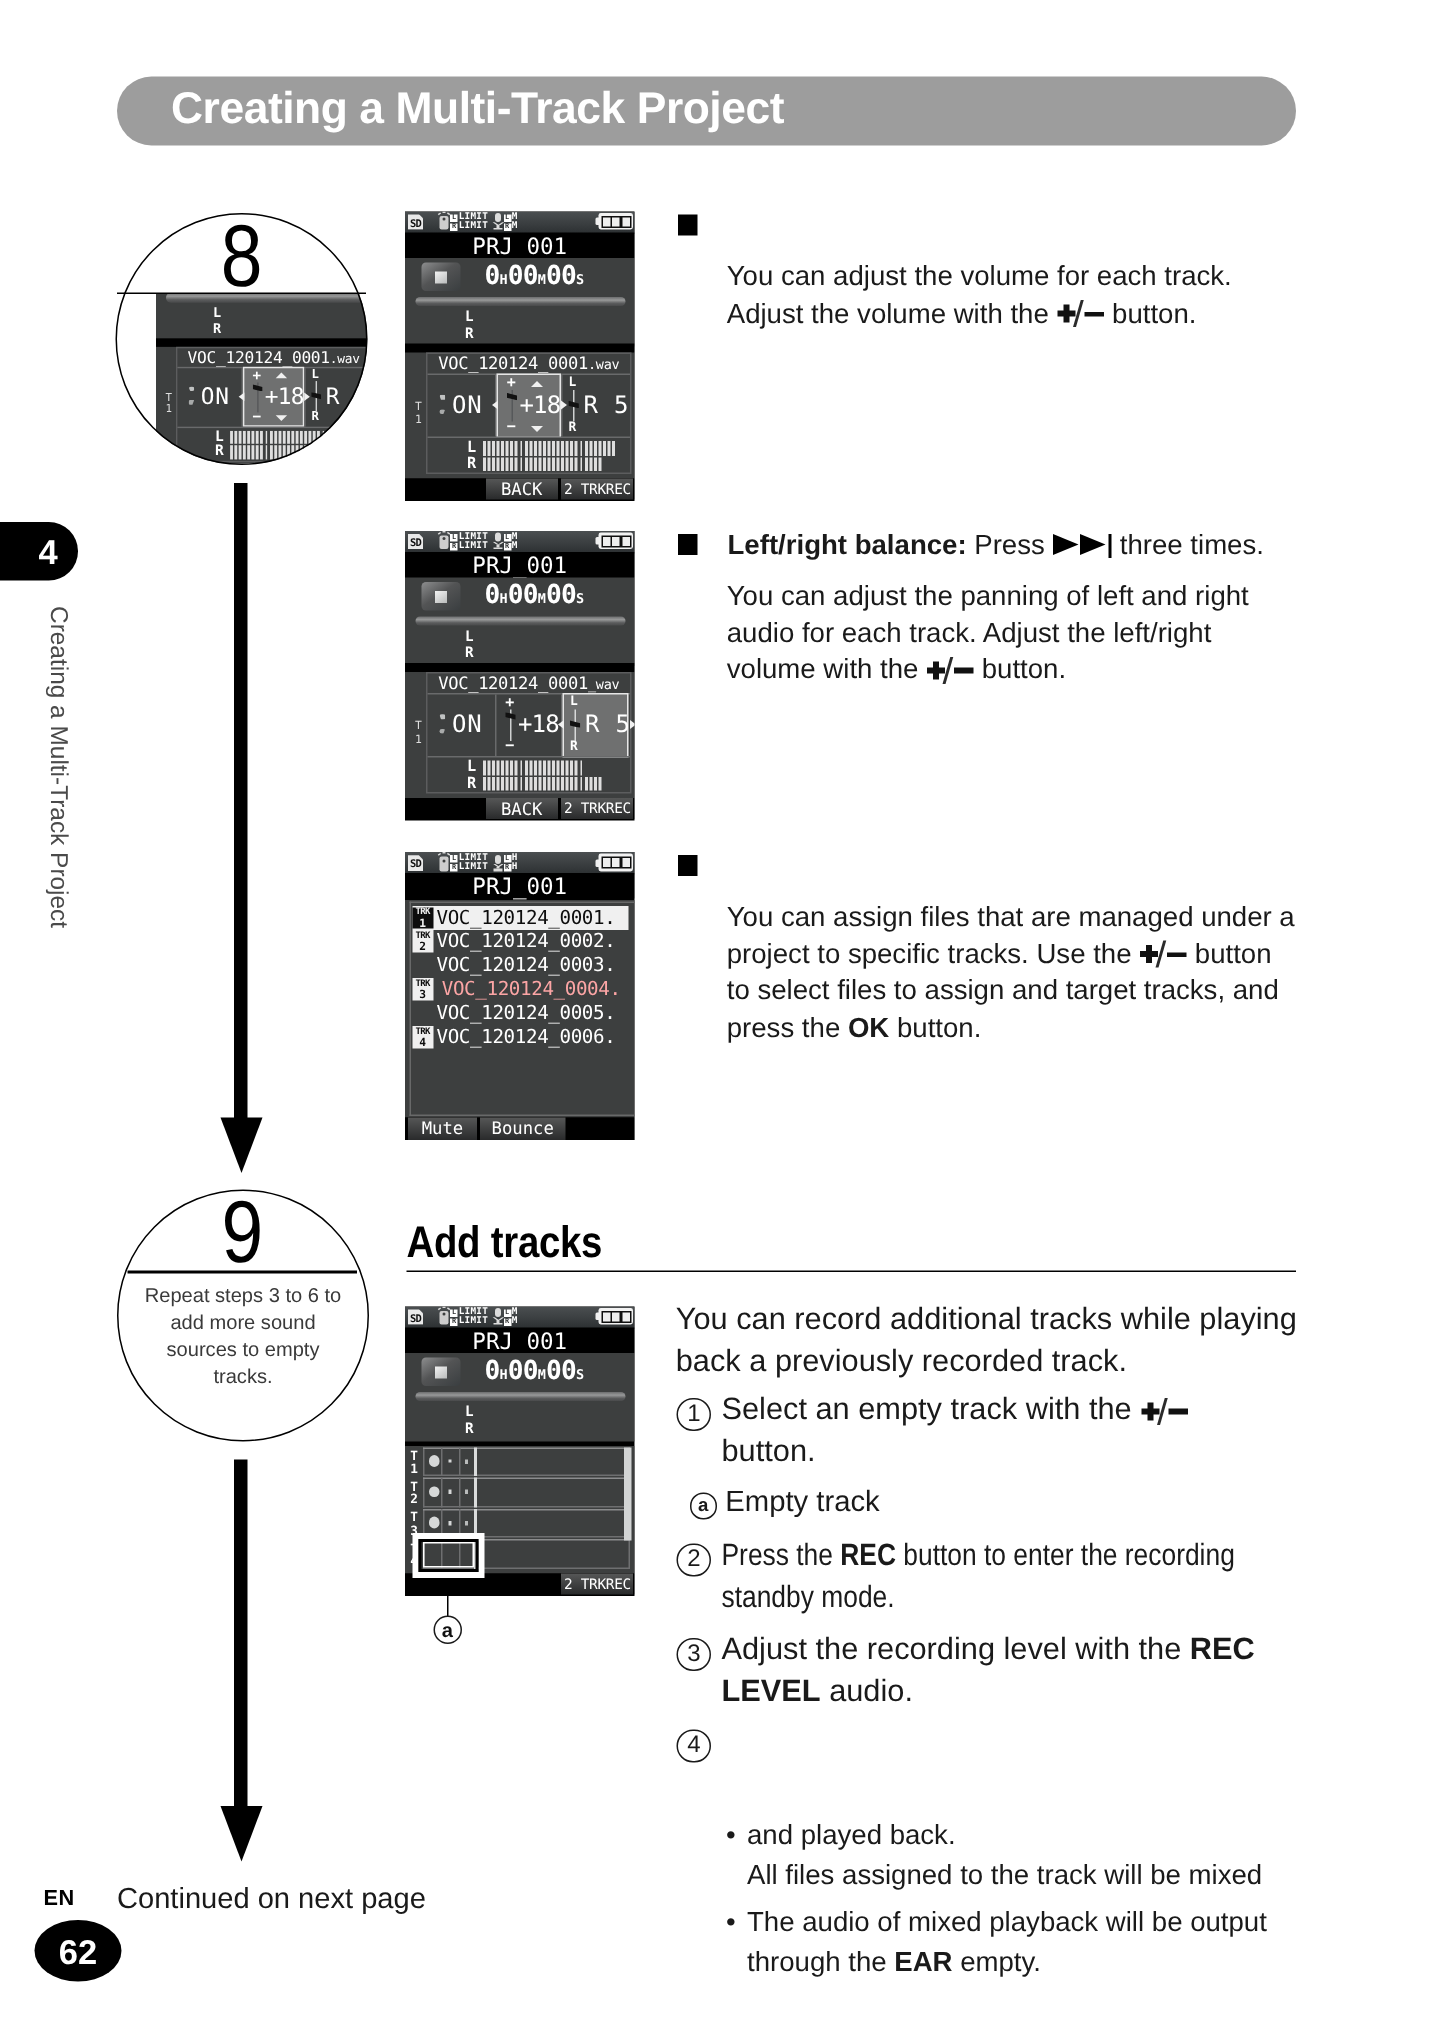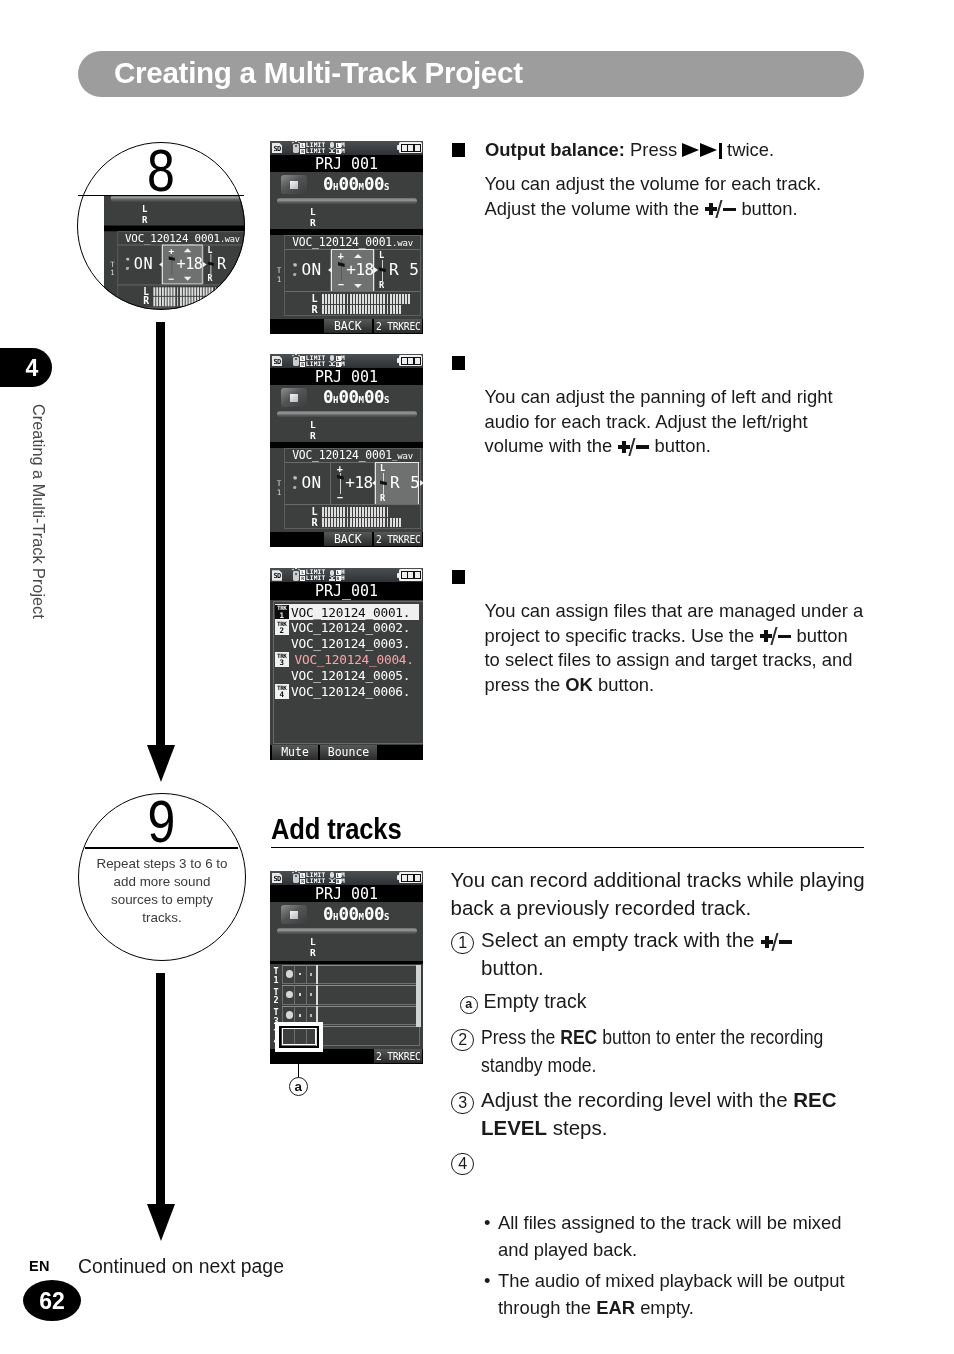--- a/index.html
+++ b/index.html
@@ -282,30 +282,30 @@
   <div class="steprule" id="rule9"></div>
   <div class="stepnum" id="num9"><span>9</span></div>
   <div class="steptext" id="text9">Repeat steps 3 to 6 to add more sound sources to empty tracks.</div>
 
   <div class="arrowline" id="arrow2-line"></div>
   <div id="arrow2-head"></div>
 
   <div class="blk" style="left:451.6px;top:143.4px;width:15px;height:15px;">
     <span class="sq"></span>
   </div>
-  <div class="blk leadline" style="left:485px;top:138px;width:400px;">
-    <span class="b">Output balance: </span><span>Press</span><span class="ffico"><span class="t1"></span><span class="t2"></span><span class="bar"></span></span><span>twice.</span>
-  </div>
   <div class="blk" style="left:484.5px;top:172px;width:400px;">
     <div>You can adjust the volume for each track.</div>
     <div><span>Adjust the volume with the </span><span class="pm"><span class="sr">+/−</span><span class="p"></span><span class="sl"></span><span class="m"></span></span><span> button.</span></div>
   </div>
 
   <div class="blk" style="left:451.6px;top:356.4px;width:15px;height:15px;">
     <span class="sq"></span>
+  </div>
+  <div class="blk leadline" style="left:485px;top:351px;width:420px;">
+    <span class="b">Left/right balance: </span><span>Press</span><span class="ffico"><span class="t1"></span><span class="t2"></span><span class="bar"></span></span><span>three times.</span>
   </div>
   <div class="blk" style="left:484.5px;top:385px;width:420px;">
     <div>You can adjust the panning of left and right</div>
     <div>audio for each track. Adjust the left/right</div>
     <div><span>volume with the </span><span class="pm"><span class="sr">+/−</span><span class="p"></span><span class="sl"></span><span class="m"></span></span><span> button.</span></div>
   </div>
 
   <div class="blk" style="left:451.6px;top:570.4px;width:15px;height:15px;">
     <span class="sq"></span>
   </div>
@@ -342,32 +342,32 @@
   <div class="blk sec cond" style="left:481px;top:1023px;width:440px;">
     <div><span>Press the </span><span class="b">REC</span><span> button to enter the recording</span></div>
     <div>standby mode.</div>
   </div>
 
   <div class="blk sec" style="left:451.4px;top:1086.5px;width:440px;">
     <span class="cnum">3</span>
   </div>
   <div class="blk sec" style="left:481px;top:1086px;width:440px;">
     <div><span>Adjust the recording level with the </span><span class="b">REC</span></div>
-    <div><span class="b">LEVEL</span><span> steps.</span></div>
+    <div><span class="b">LEVEL</span><span> audio.</span></div>
   </div>
 
   <div class="blk sec" style="left:451.4px;top:1147.5px;width:440px;">
     <span class="cnum">4</span>
   </div>
 
   <div class="blk" style="left:484px;top:1210px;width:440px;font-size:18.4px;line-height:26.5px;">
     <div style="position:absolute;left:0;top:0;">•</div>
     <div style="margin-left:14px;">
+      <div>and played back.</div>
       <div>All files assigned to the track will be mixed</div>
-      <div>and played back.</div>
     </div>
   </div>
   <div class="blk" style="left:484px;top:1268px;width:440px;font-size:18.4px;line-height:26.5px;">
     <div style="position:absolute;left:0;top:0;">•</div>
     <div style="margin-left:14px;">
       <div>The audio of mixed playback will be output</div>
       <div><span>through the </span><span class="b">EAR</span><span> empty.</span></div>
     </div>
   </div>
 

